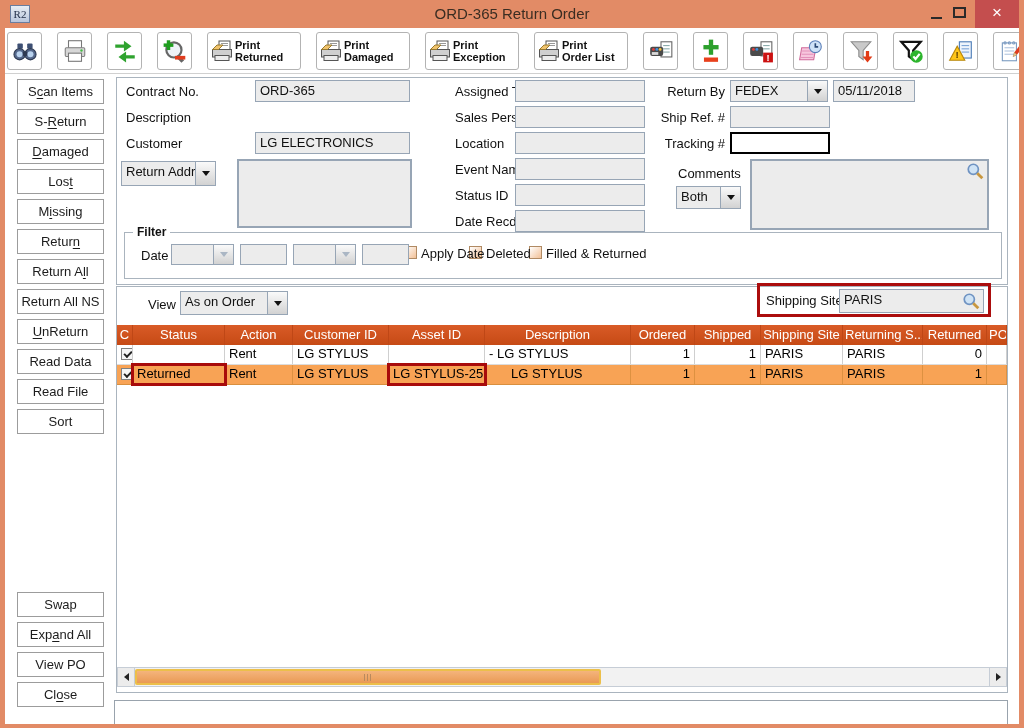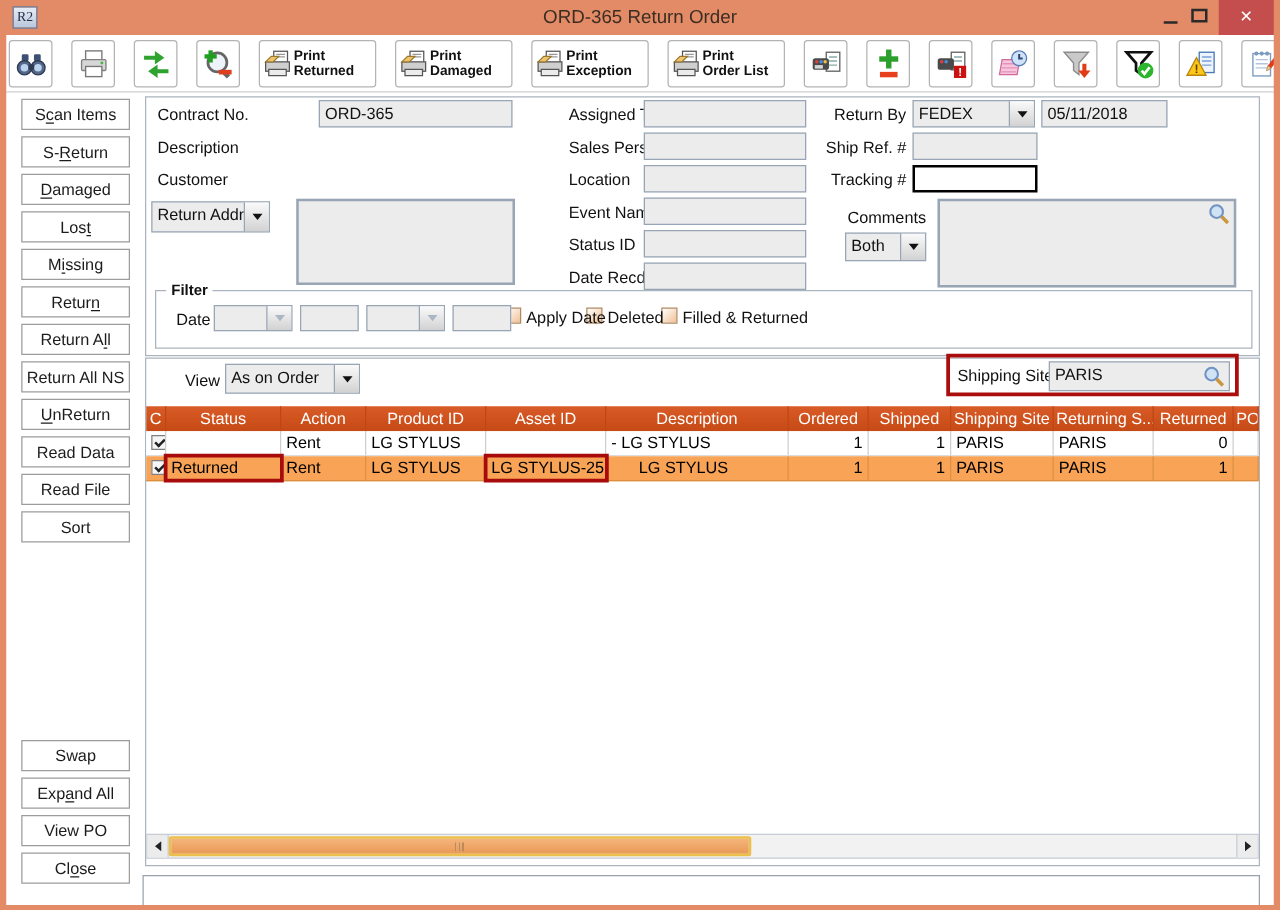--- a/index.html
+++ b/index.html
@@ -346,20 +346,21 @@
       <div class="sb-btn" style="top: 652px;">View PO</div>
       <div class="sb-btn" style="top: 682px;">Cl<u>o</u>se</div>
     </div>
 
   <div class="panel" style="left:116px;top:77px;width:892px;height:208px;"></div>
 
   <div class="label" style="left:126px;top:84px;">Contract No.</div>
   <div class="field" style="left:255px;top:80px;width:155px;">ORD-365</div>
   <div class="label" style="left:126px;top:110px;">Description</div>
   <div class="label" style="left:126px;top:136px;">Customer</div>
+  <div class="field" style="left:255px;top:132px;width:155px;">LG ELECTRONICS</div>
 
   <div class="dd" style="left:121px;top:161px;width:95px;height:25px;">
     <div class="txt">Return Addr...</div>
     <div class="arrow-btn">
         <div class="tri-down"></div>
       </div>
   </div>
   <div class="bigbox" style="left:237px;top:159px;width:175px;height:69px;"></div>
 
   <div class="label" style="left:455px;top:84px;">Assigned To</div>
@@ -375,21 +376,21 @@
   <div class="label" style="left:455px;top:214px;">Date Recd.</div>
   <div class="field" style="left:515px;top:210px;width:130px;"></div>
 
   <div class="label" style="left:640px;top:84px;width:85px;text-align:right;">Return By</div>
   <div class="dd" style="left:730px;top:80px;width:98px;height:22px;justify-content:flex-end;">
     <div class="txt">FEDEX</div>
     <div class="arrow-btn">
         <div class="tri-down"></div>
       </div>
   </div>
-  <div class="field" style="left:833px;top:80px;width:101px;">05/11/2018</div>
+  <div class="field" style="left:833px;top:80px;width:82px;">05/11/2018</div>
 
   <div class="label" style="left:640px;top:110px;width:85px;text-align:right;">Ship Ref. #</div>
   <div class="field" style="left:730px;top:106px;width:100px;"></div>
 
   <div class="label" style="left:640px;top:136px;width:85px;text-align:right;">Tracking #</div>
   <div class="field white" style="left:730px;top:132px;width:100px;"></div>
 
   <div class="label" style="left:678px;top:166px;">Comments</div>
   <div class="dd" style="left:676px;top:186px;width:65px;height:23px;">
     <div class="txt">Both</div>
@@ -450,21 +451,21 @@
         <circle cx="6.5" cy="6.5" r="4.5" fill="#cfe3f5" stroke="#6f93c2" stroke-width="1.5"></circle>
         <line x1="10" y1="10" x2="14.5" y2="14.5" stroke="#c8973f" stroke-width="2.5"></line>
       </svg>
   </div>
 
   <div class="tbl">
     <div class="t-hrow" id="thead-row">
         <div class="t-hcell" style="width: 16px;">C</div>
         <div class="t-hcell" style="width: 92px;">Status</div>
         <div class="t-hcell" style="width: 68px;">Action</div>
-        <div class="t-hcell" style="width: 96px;">Product ID</div>
+        <div class="t-hcell" style="width: 96px;">Customer ID</div>
         <div class="t-hcell" style="width: 96px;">Asset ID</div>
         <div class="t-hcell" style="width: 146px;">Description</div>
         <div class="t-hcell" style="width: 64px;">Ordered</div>
         <div class="t-hcell" style="width: 66px;">Shipped</div>
         <div class="t-hcell" style="width: 82px;">Shipping Site</div>
         <div class="t-hcell" style="width: 80px;">Returning S...</div>
         <div class="t-hcell" style="width: 64px;">Returned</div>
         <div class="t-hcell" style="width: 20px;">PO</div>
       </div>
     <div id="tbody">

